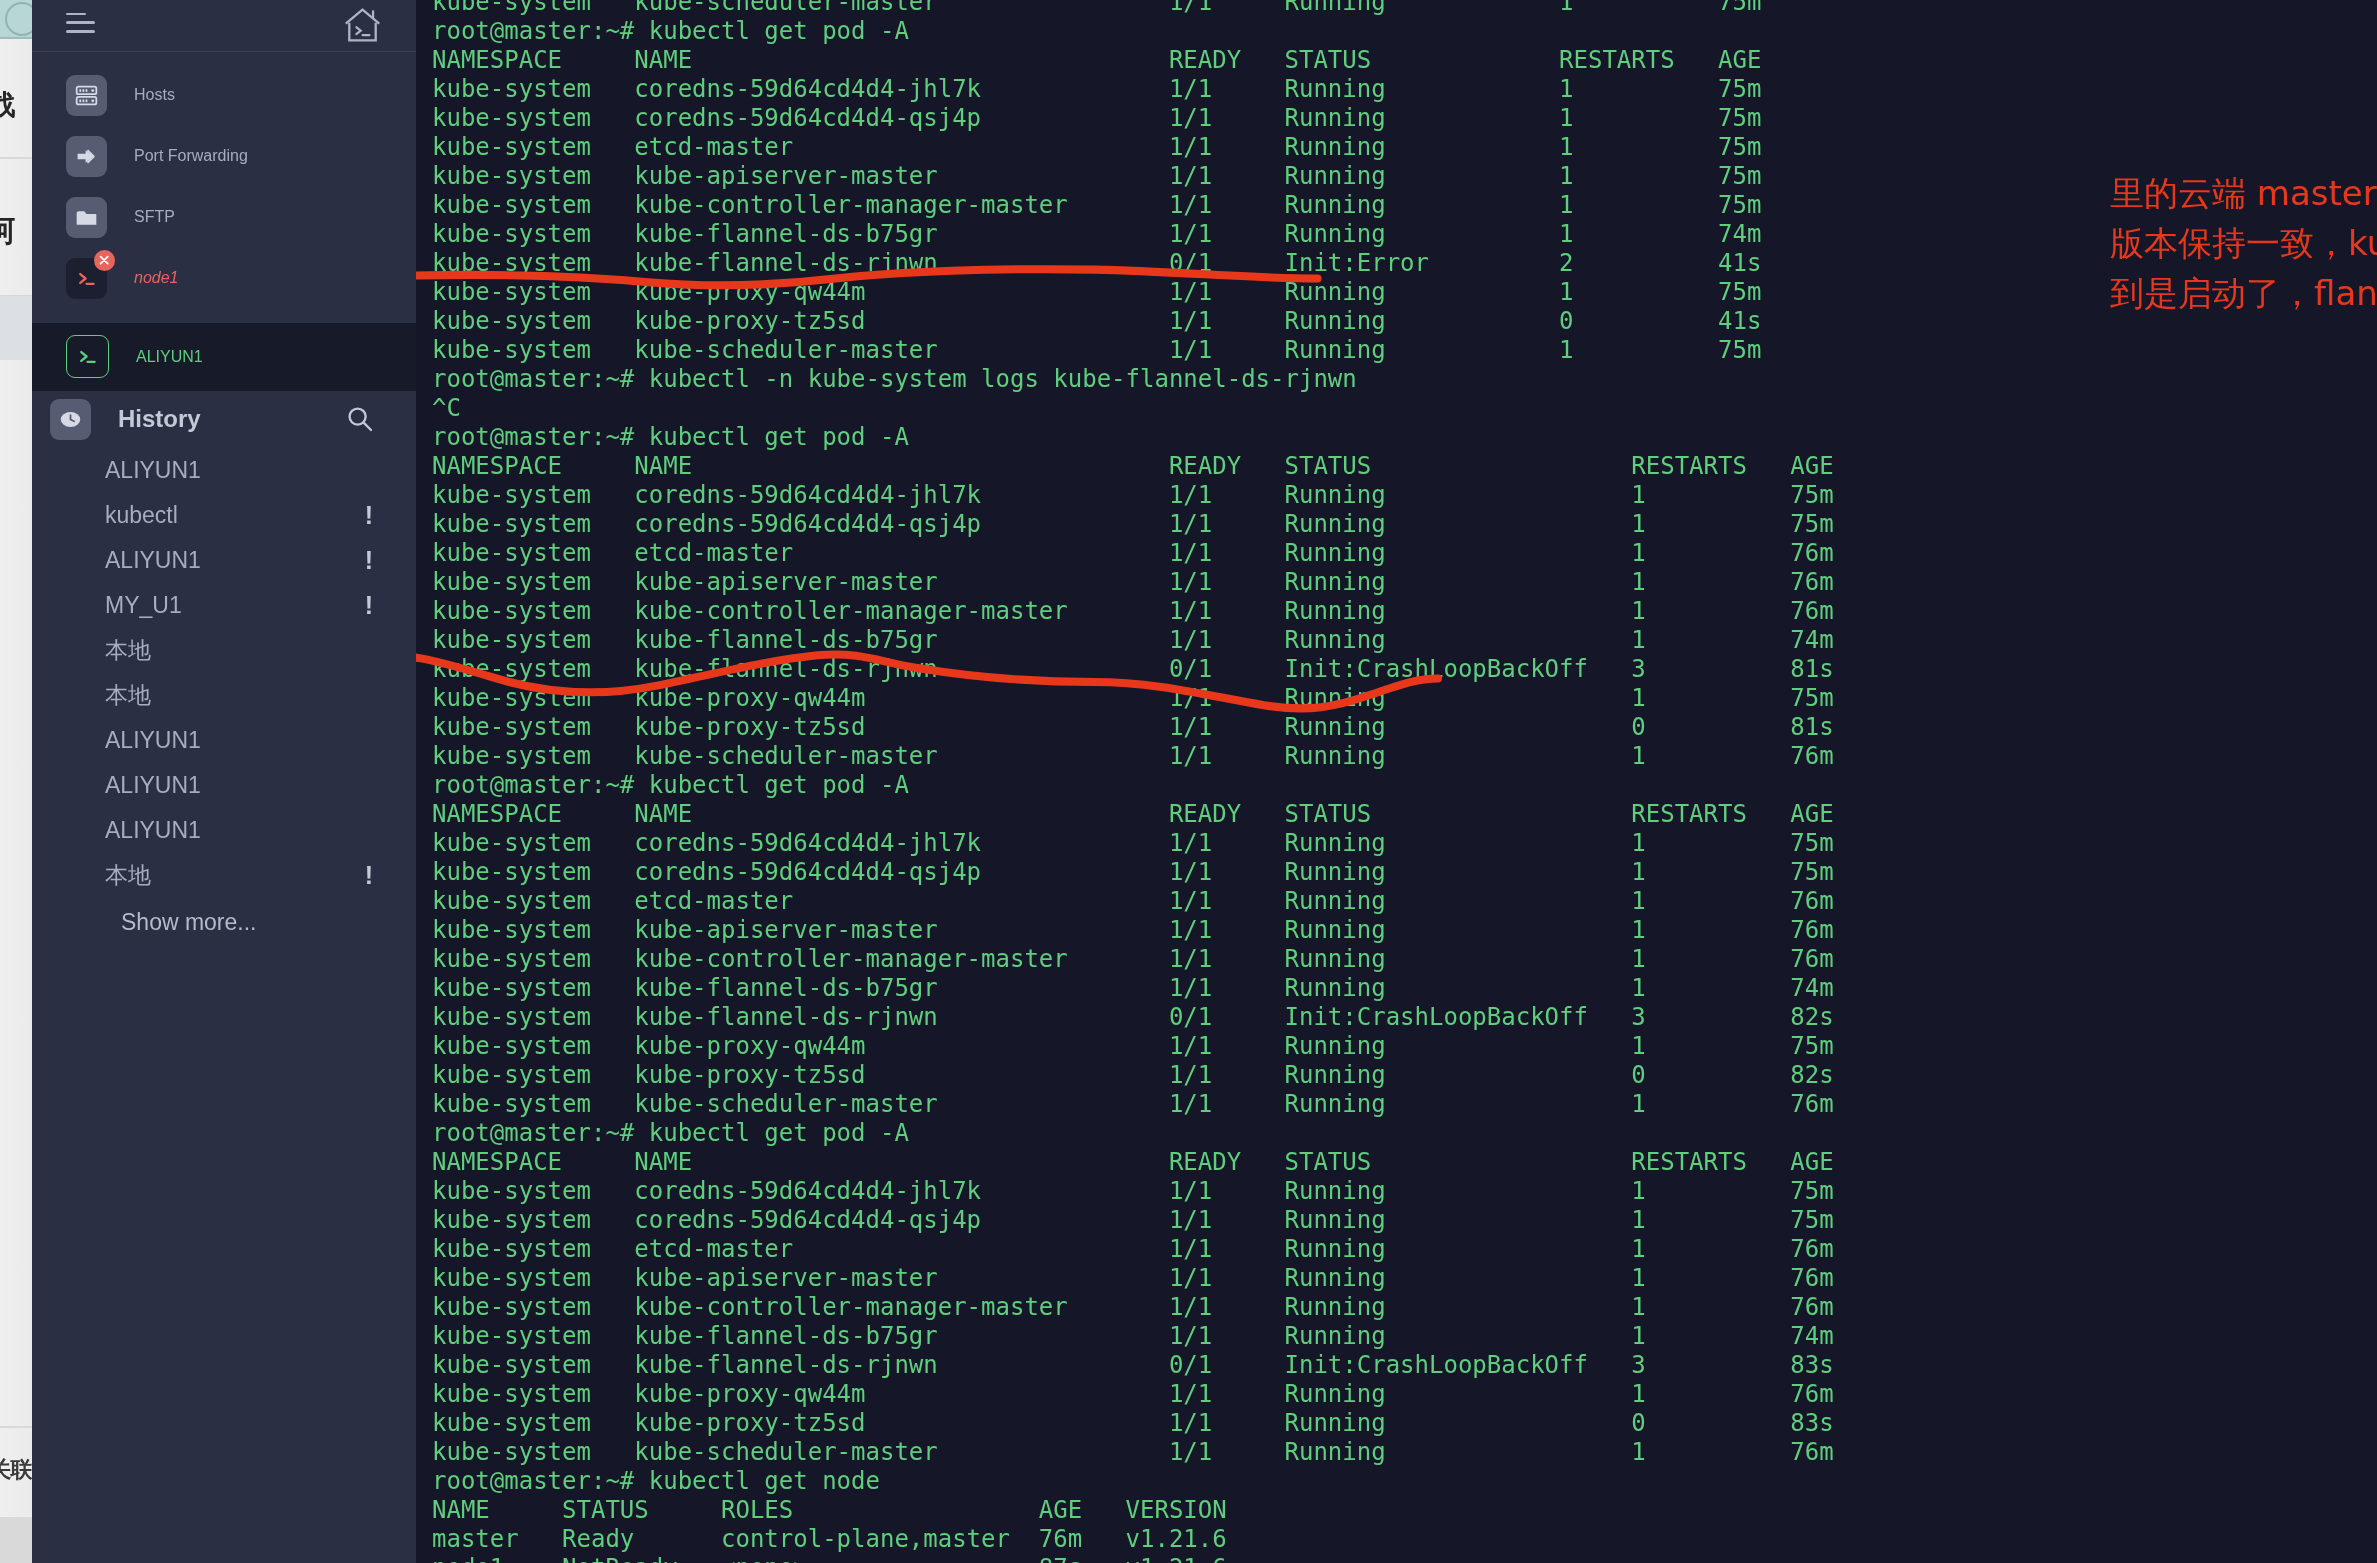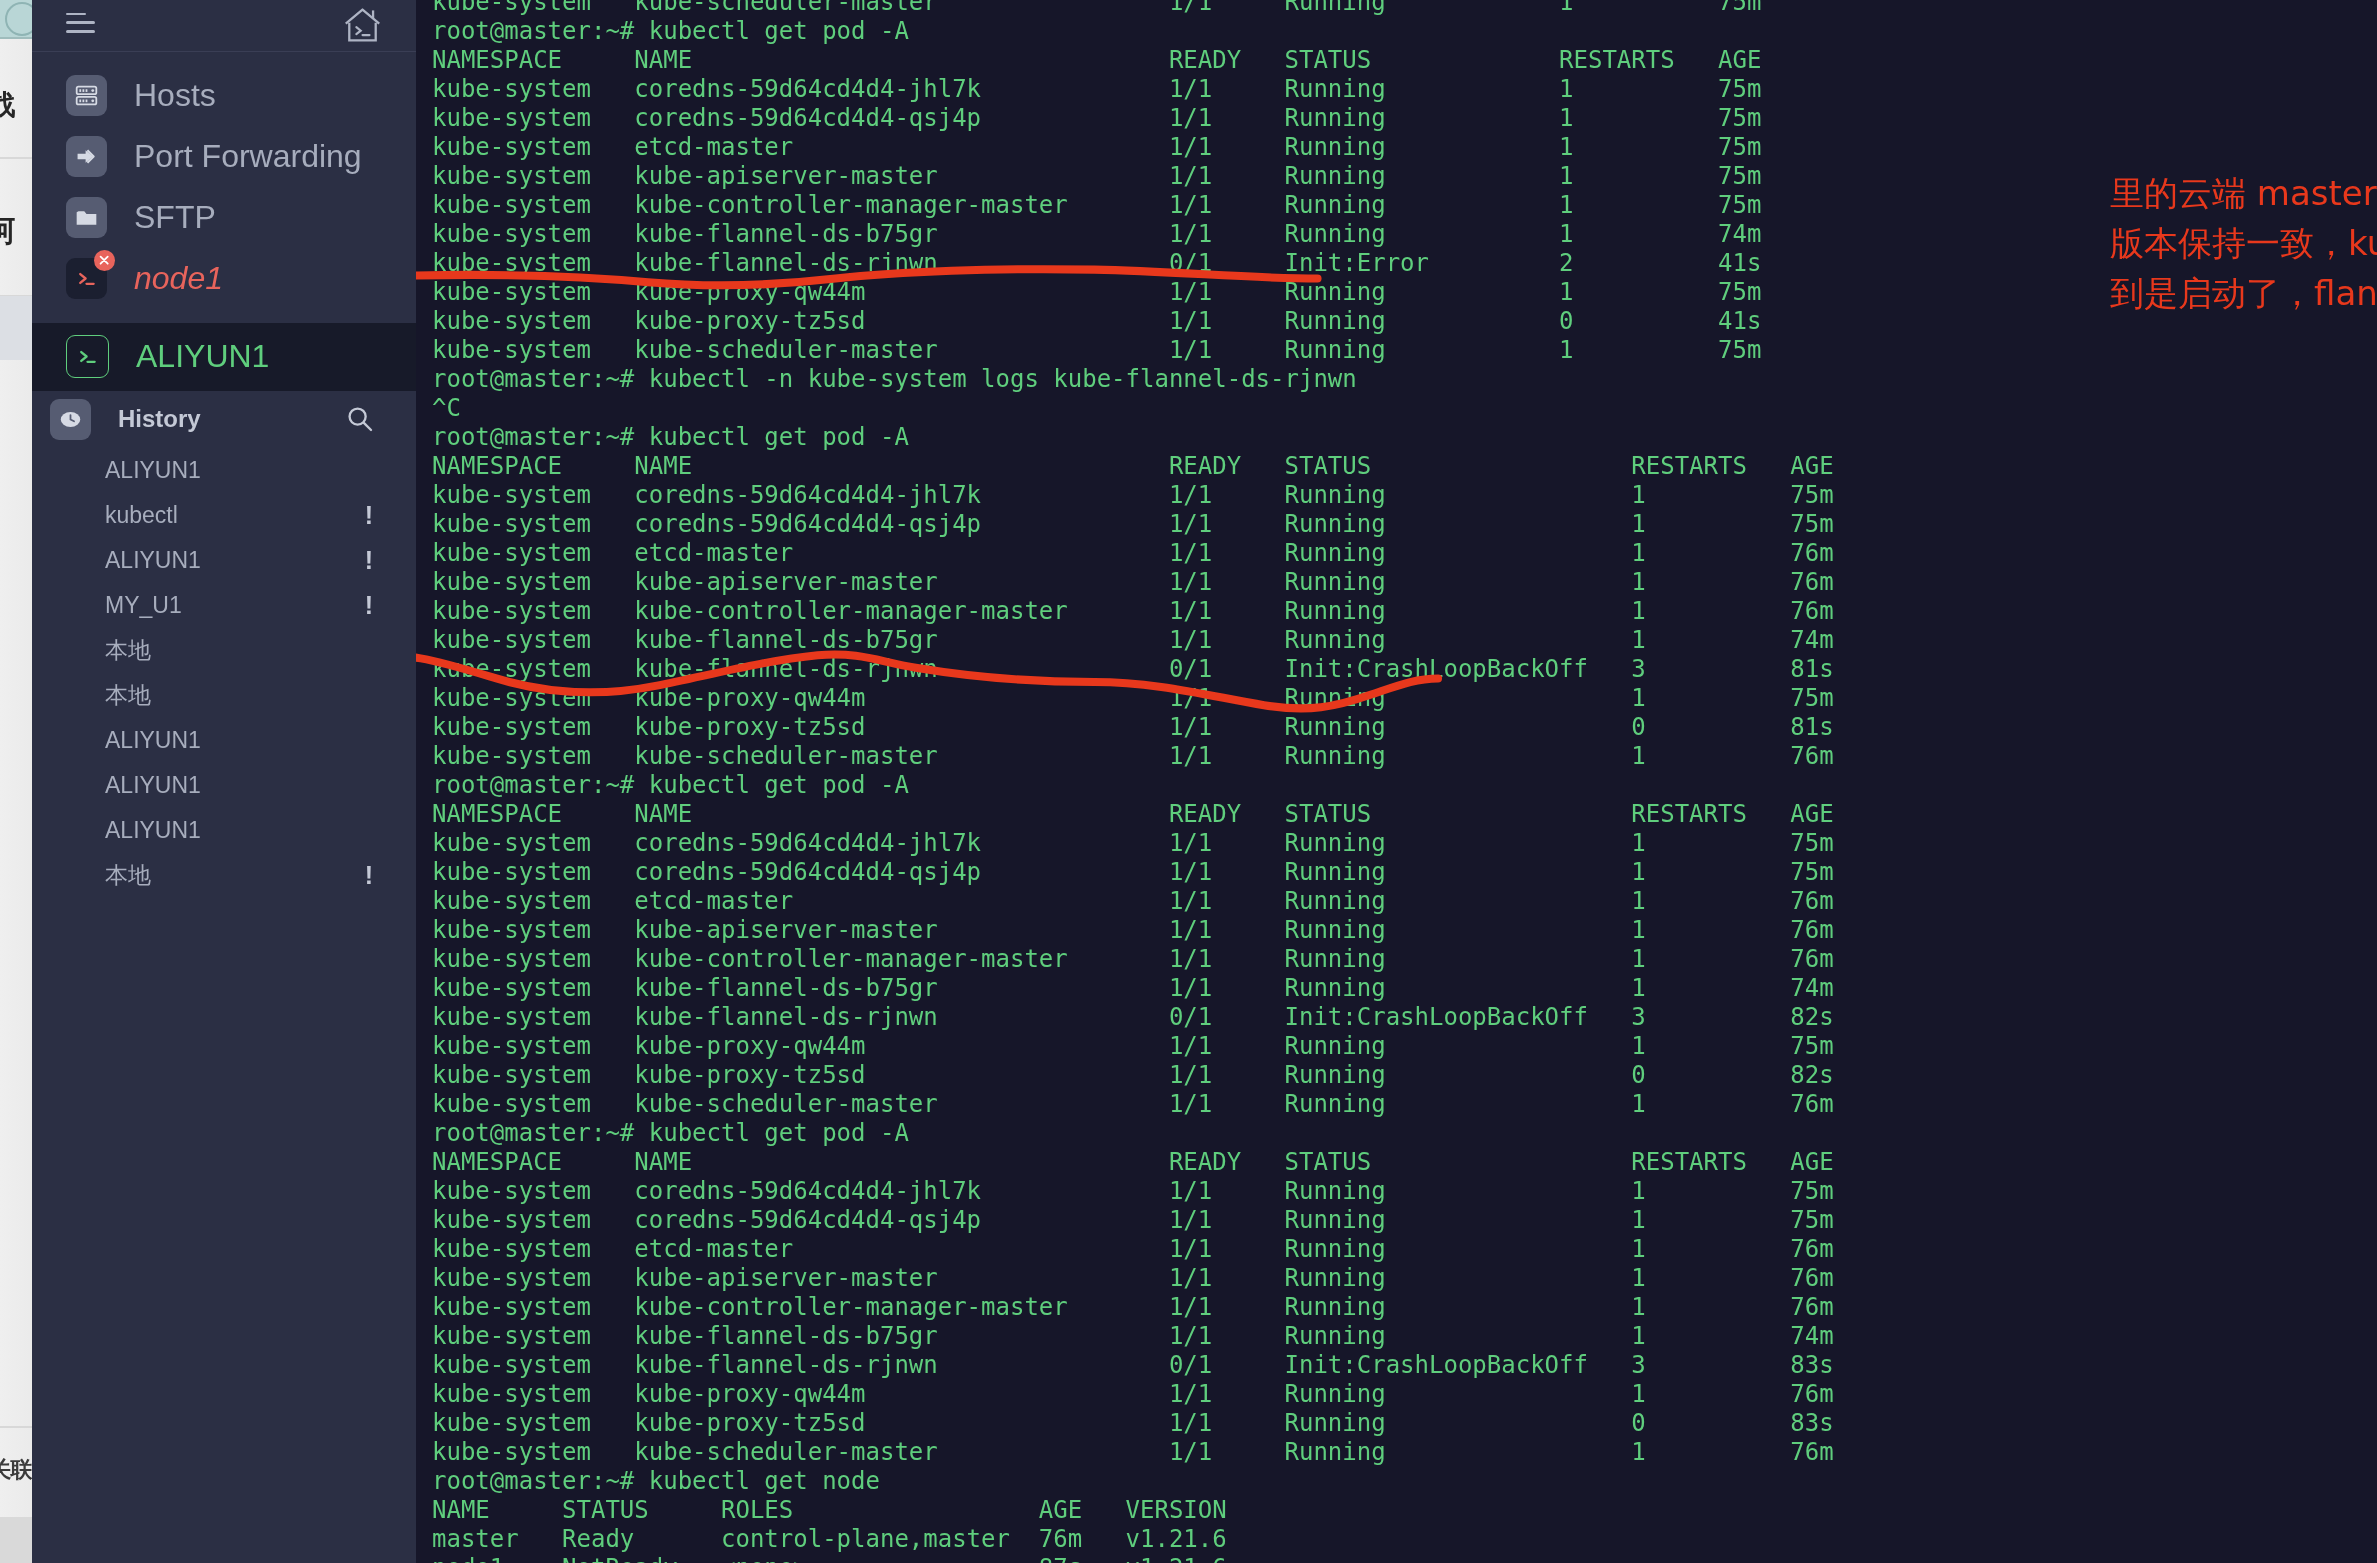--- a/index.html
+++ b/index.html
@@ -130,21 +130,21 @@
     border-radius: 9px;
     background: #565c72;
     display: flex; align-items: center; justify-content: center;
     flex: 0 0 auto;
     position: relative;
   }
   .tile svg { display: block; }
   .sb-label {
     margin-left: 27px;
     color: #a7adbd;
-    font-size: 32px;
+    font-size: 16px;
     font-family: "Liberation Sans", sans-serif;
   }
   .row-node1 .tile {
     background: #1b1f30;
     border: none;
   }
   .row-node1 .sb-label { color: #e8645c; font-style: italic; }
   .badge {
     position: absolute;
     right: -8px; top: -8px;
@@ -371,18 +371,19 @@
           </div>
           <div class="hist-item">
             <span>ALIYUN1</span>
             <span class="bang"></span>
           </div>
           <div class="hist-item">
             <span>本地</span>
             <span class="bang">!</span>
           </div>
         </div>
+      <div class="show-more">Show more...</div>
     </div>
 
   </div>
 
 </div>
 
 
 </body></html>

